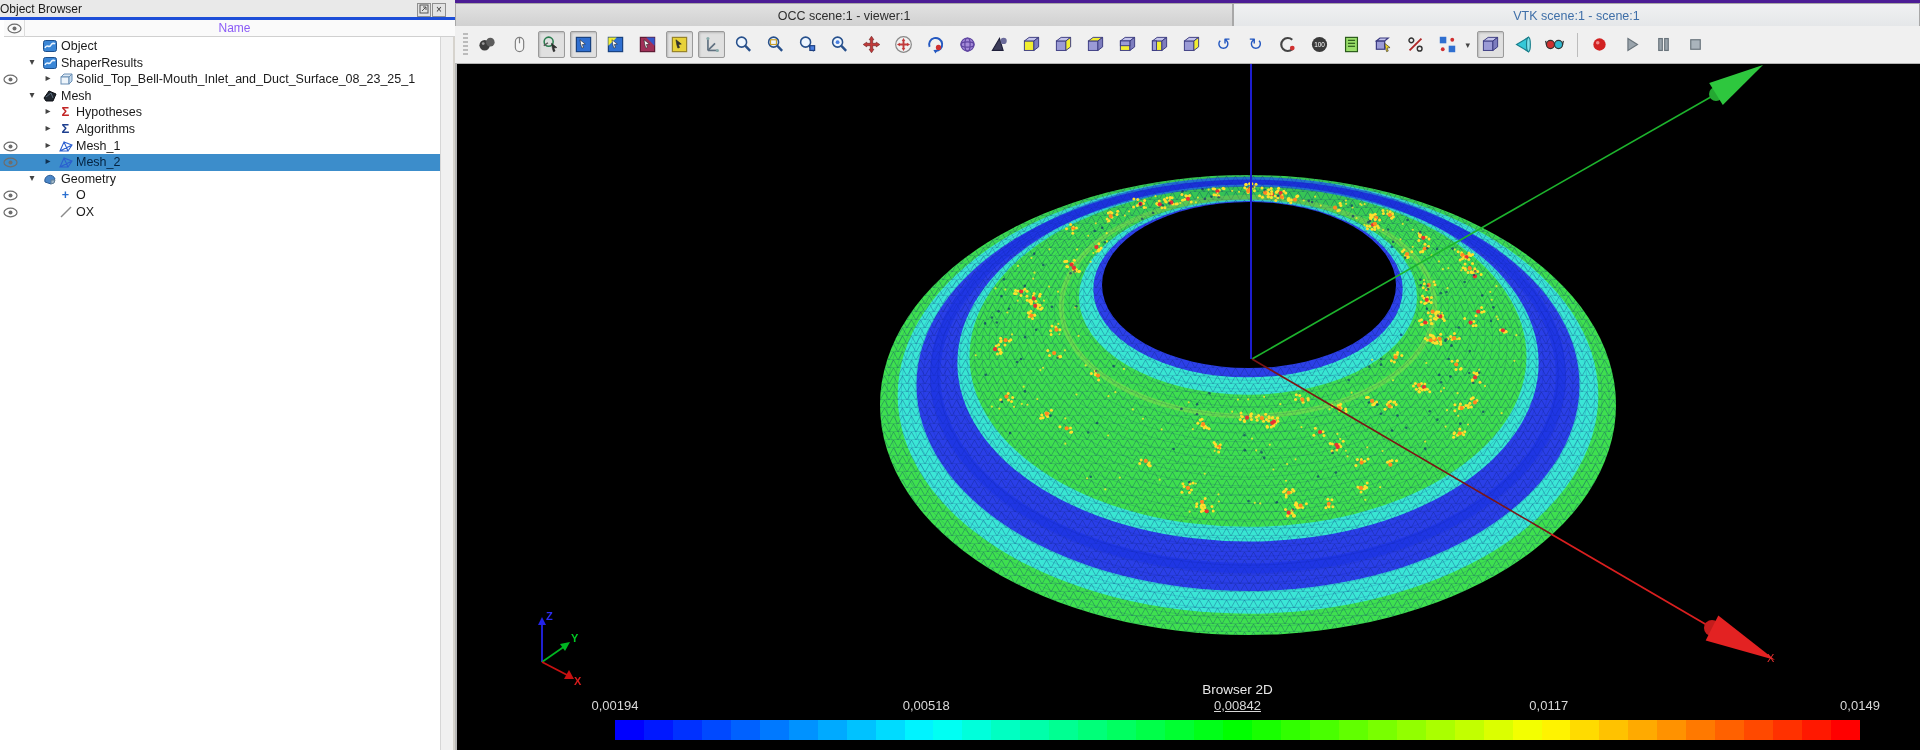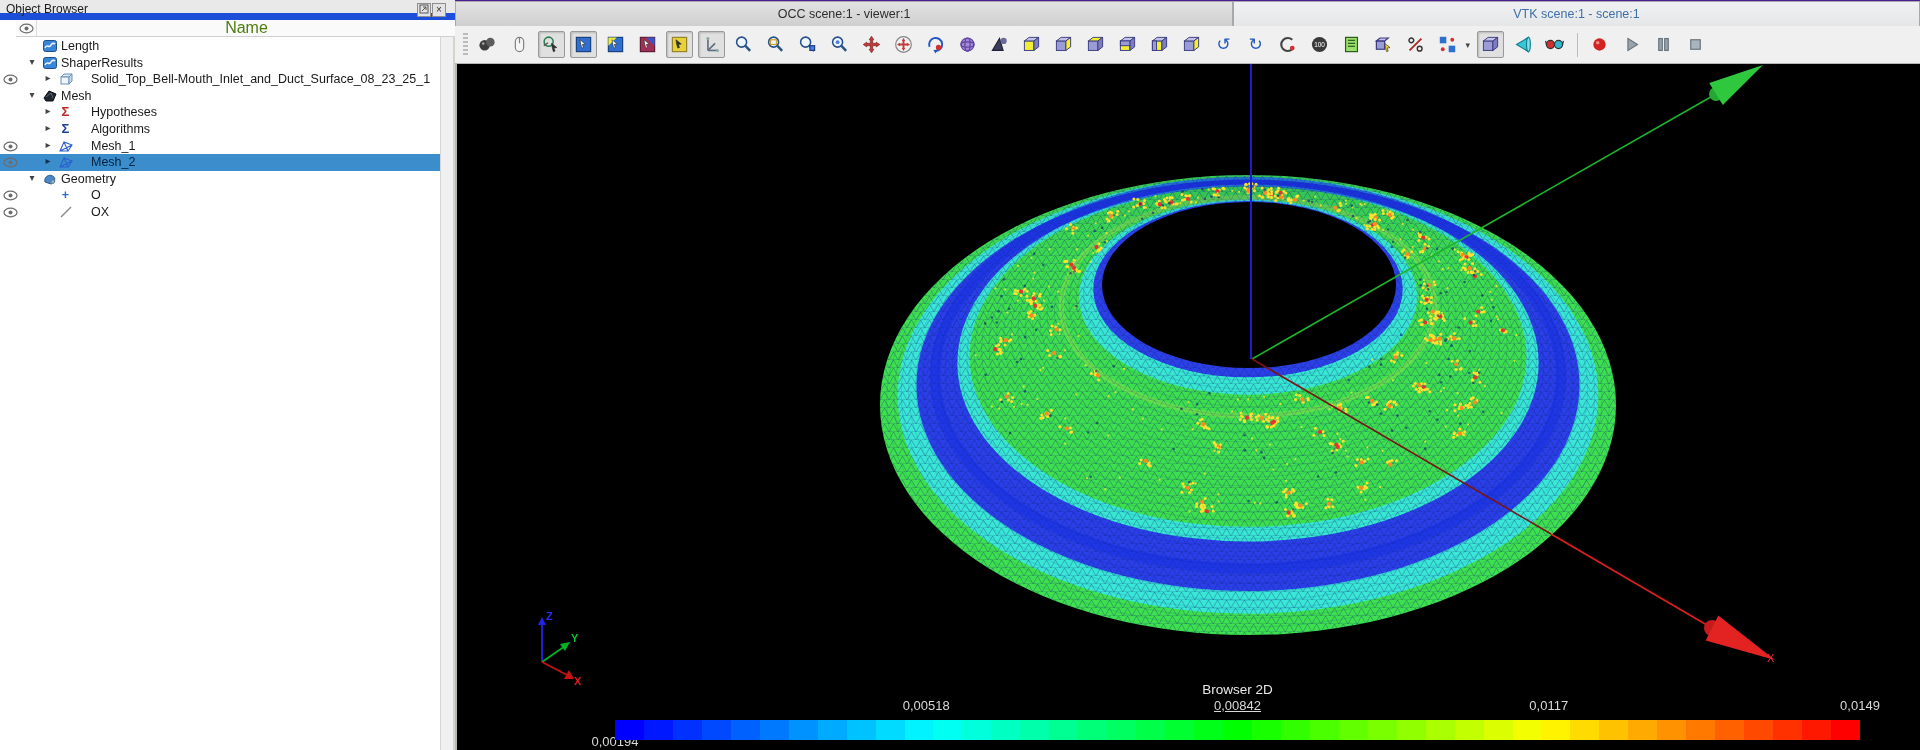--- a/index.html
+++ b/index.html
@@ -2,43 +2,43 @@
 <html><head>
 <meta charset="utf-8">
 <style>
   html,body{margin:0;padding:0;width:1920px;height:750px;overflow:hidden;
     font-family:"Liberation Sans",sans-serif;background:#d6d3cd;}
   *{box-sizing:border-box;}
   
   #browser{position:absolute;left:0;top:0;width:453px;height:750px;background:#fff;
     border-right:1px solid #9a9a9a;}
   .ob-titlebar{position:absolute;left:0;top:0;width:470px;height:20px;background:#e9e9e9;
-    border-bottom:7px solid #1d4ed8;font-size:12px;color:#1a1a1a;line-height:19px;padding-left:6px;}
+    border-bottom:3px solid #1d4ed8;font-size:12px;color:#1a1a1a;line-height:19px;}
   .ob-btn{position:absolute;top:3px;width:14px;height:14px;border:1px solid #8f8f8f;background:#e3e3e3;
     font-size:10px;line-height:12px;text-align:center;color:#333;padding:0;}
-  .ob-colheader{position:absolute;left:16px;top:20px;width:453px;height:17px;background:#fafafa;
-    border-bottom:1px solid #d0d0d0;font-size:16px;color:#4d7c0f;}
+  .ob-colheader{position:absolute;left:4px;top:20px;width:453px;height:17px;background:#fafafa;
+    border-bottom:1px solid #d0d0d0;font-size:12px;color:#8b5cf6;}
   .ob-colheader .eyecell{position:absolute;left:0;top:0;width:21px;height:17px;border-right:1px solid #dcdcdc;text-align:center;}
   .ob-colheader .namecell{position:absolute;left:21px;top:0;width:419px;height:17px;text-align:center;line-height:16px;}
   #tree{position:absolute;left:0;top:38px;width:440px;}
   .trow{position:relative;height:16.6px;font-size:12.5px;color:#1a1a1a;white-space:nowrap;}
   .trow.sel{background:#3c8dcb;color:#04223f;}
   .trow .eye{position:absolute;left:3px;top:3px;width:16px;height:11px;}
   .trow .arrow{position:absolute;top:1px;width:12px;font-size:10px;color:#444;text-align:center;}
   .trow.sel .arrow{color:#10304f;}
   .trow .arrow.lvl1{left:26px;} .trow .arrow.lvl2{left:42px;}
   .trow .ticon{position:absolute;top:1px;width:15px;height:15px;text-align:center;}
   .trow .ticon.lvl1{left:42px;} .trow .ticon.lvl2{left:58px;}
   .trow .tlabel{position:absolute;top:1px;line-height:15px;}
-  .trow .tlabel.lvl1{left:61px;} .trow .tlabel.lvl2{left:91px;}
+  .trow .tlabel.lvl1{left:61px;} .trow .tlabel.lvl2{left:76px;}
   .sigma{font-weight:bold;font-size:13px;line-height:14px;}
   #ob-scroll{position:absolute;left:440px;top:37px;width:13px;height:713px;background:#f0f0f0;border-left:1px solid #d6d6d6;}
   
   #main{position:absolute;left:455px;top:0;width:1465px;height:750px;}
-  .tabbar{position:absolute;left:0;top:0;width:1465px;height:26px;border-top:1px solid #4c1d95;}
+  .tabbar{position:absolute;left:0;top:0;width:1465px;height:26px;border-top:3px solid #4c1d95;}
   .tab{position:absolute;top:0;height:26px;font-size:12.5px;text-align:center;line-height:25px;
     border:1px solid #a8a8a8;}
   #tab-occ{left:0;width:778px;background:linear-gradient(#e2e2e2,#cfcfcf);color:#2e2e2e;}
   #tab-vtk{left:778px;width:687px;background:linear-gradient(#f0f1f2,#e4e6e8);color:#3f6fa8;}
   .toolbar{position:absolute;left:0;top:26px;width:1465px;height:38px;background:#f0f0f0;
     border-bottom:1px solid #b5b5b5;display:flex;align-items:center;padding-left:8px;}
   .tb-handle{width:5px;height:24px;margin-right:6px;
     background:repeating-linear-gradient(to bottom,#bbb 0 2px,transparent 2px 4px);}
   .tbtn{width:27px;height:27px;margin-right:5px;border:1px solid transparent;background:transparent;
     padding:1px;display:flex;align-items:center;justify-content:center;position:relative;}
@@ -82,21 +82,21 @@
     </span>
     <span class="namecell">Name</span>
   </div>
   <div id="tree">
       <div class="trow">
         <span class="arrow lvl1"></span>
         <span class="ticon lvl1"><svg width="14" height="14" viewBox="0 0 14 14">
             <rect x="0.5" y="1.5" width="13" height="11" rx="2" fill="#3a86d6" stroke="#1d4f8c"></rect>
             <path d="M2,9 C4,4 6,10 8,6 C9,4 11,4 12,5" stroke="#eaf4ff" stroke-width="1.6" fill="none"></path>
           </svg></span>
-        <span class="tlabel lvl1">Length</span>
+        <span class="tlabel lvl1">Object</span>
       </div>
       <div class="trow">
         <span class="arrow lvl1">▾</span>
         <span class="ticon lvl1"><svg width="14" height="14" viewBox="0 0 14 14">
             <rect x="0.5" y="1.5" width="13" height="11" rx="2" fill="#3a86d6" stroke="#1d4f8c"></rect>
             <path d="M2,9 C4,4 6,10 8,6 C9,4 11,4 12,5" stroke="#eaf4ff" stroke-width="1.6" fill="none"></path>
           </svg></span>
         <span class="tlabel lvl1">ShaperResults</span>
       </div>
       <div class="trow">
@@ -1460,21 +1460,21 @@
         <text x="114" y="578" fill="#00c924" font-size="11" font-weight="bold">Y</text>
         <line x1="85" y1="598" x2="112" y2="612" stroke="#c81111"></line>
         <polygon points="117,615 107,615 112,606" fill="#c81111"></polygon>
         <text x="117" y="621" fill="#d81d1d" font-size="11" font-weight="bold">X</text>
       </g>
     </svg>
 
     <div id="scalarbar">
       <div class="sb-title">Browser 2D</div>
       <div class="sb-labels" id="sb-labels">
-          <span class="sb-label" style="left: 0%; margin-top: 36px;">0,00194</span>
+          <span class="sb-label" style="left: 0%;">0,00194</span>
           <span class="sb-label" style="left: 25%;">0,00518</span>
           <span class="sb-label" style="left: 50%; text-decoration: underline;">0,00842</span>
           <span class="sb-label" style="left: 75%;">0,0117</span>
           <span class="sb-label" style="left: 100%;">0,0149</span>
         </div>
       <div class="sb-bar" id="sb-bar">
           <div class="sb-seg" style="background: rgb(0, 0, 255);"></div>
           <div class="sb-seg" style="background: rgb(0, 24, 255);"></div>
           <div class="sb-seg" style="background: rgb(0, 49, 255);"></div>
           <div class="sb-seg" style="background: rgb(0, 73, 255);"></div>

